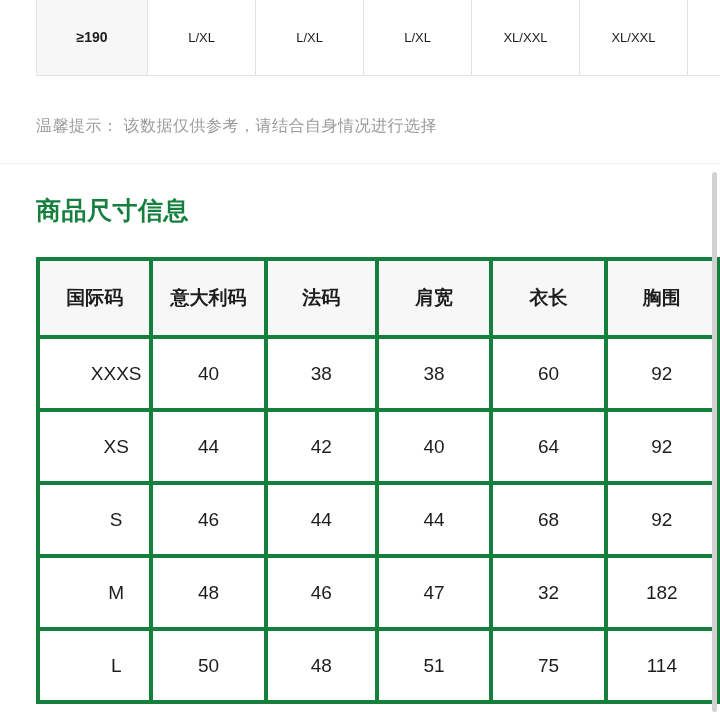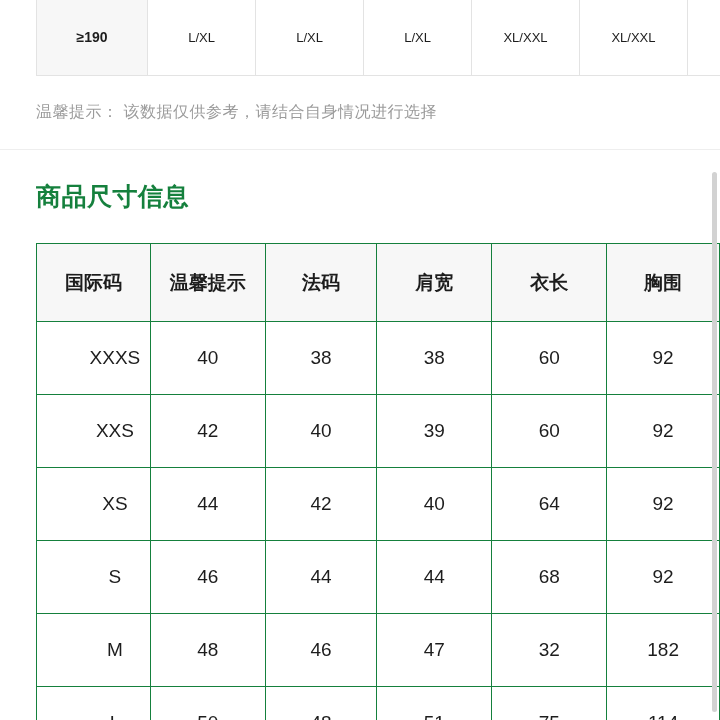--- a/index.html
+++ b/index.html
@@ -48,21 +48,21 @@
     font-size: 14px;
     width: 106px;
   }
   table.top-table td.val-cell {
     width: 103px;
     background: #ffffff;
   }
 
   
   .tip {
-    margin: 26px 0 0 36px;
+    margin: 40px 0 0 36px;
     font-size: 16px;
     color: #9b9b9b;
     letter-spacing: 0.5px;
   }
 
   
   .divider {
     margin-top: 26px;
     border-top: 1px solid #eeeeee;
     width: 720px;
@@ -83,21 +83,21 @@
     width: 684px;
     overflow: hidden;
   }
   table.main-table {
     width: 684px;
     border-collapse: collapse;
     table-layout: fixed;
   }
   table.main-table th,
   table.main-table td {
-    border: 1px solid #15803d;
+    border: 4px solid #15803d;
     box-sizing: border-box;
     text-align: center;
     vertical-align: middle;
     height: 73px;
     font-weight: normal;
     font-size: 19px;
     color: #1d1d1d;
     margin-left: 16px;
   }
   table.main-table thead th {
@@ -167,45 +167,37 @@
       <col class="c0">
         <col class="c1">
         <col class="c2">
         <col class="c3">
         <col class="c4">
         <col class="c5">
     </colgroup>
     <thead>
       <tr>
         <th>国际码</th>
-        <th>温馨提示</th>
+        <th>意大利码</th>
         <th>法码</th>
         <th>肩宽</th>
         <th>衣长</th>
         <th>胸围</th>
       </tr>
     </thead>
     <tbody>
       <tr>
         <td class="first-col">XXXS</td>
         <td>40</td>
         <td>38</td>
         <td>38</td>
         <td>60</td>
         <td>92</td>
       </tr>
       <tr>
-        <td class="first-col">XXS</td>
-        <td>42</td>
-        <td>40</td>
-        <td>39</td>
-        <td>60</td>
-        <td>92</td>
-      </tr>
-      <tr>
         <td class="first-col">XS</td>
         <td>44</td>
         <td>42</td>
         <td>40</td>
         <td>64</td>
         <td>92</td>
       </tr>
       <tr>
         <td class="first-col">S</td>
         <td>46</td>

